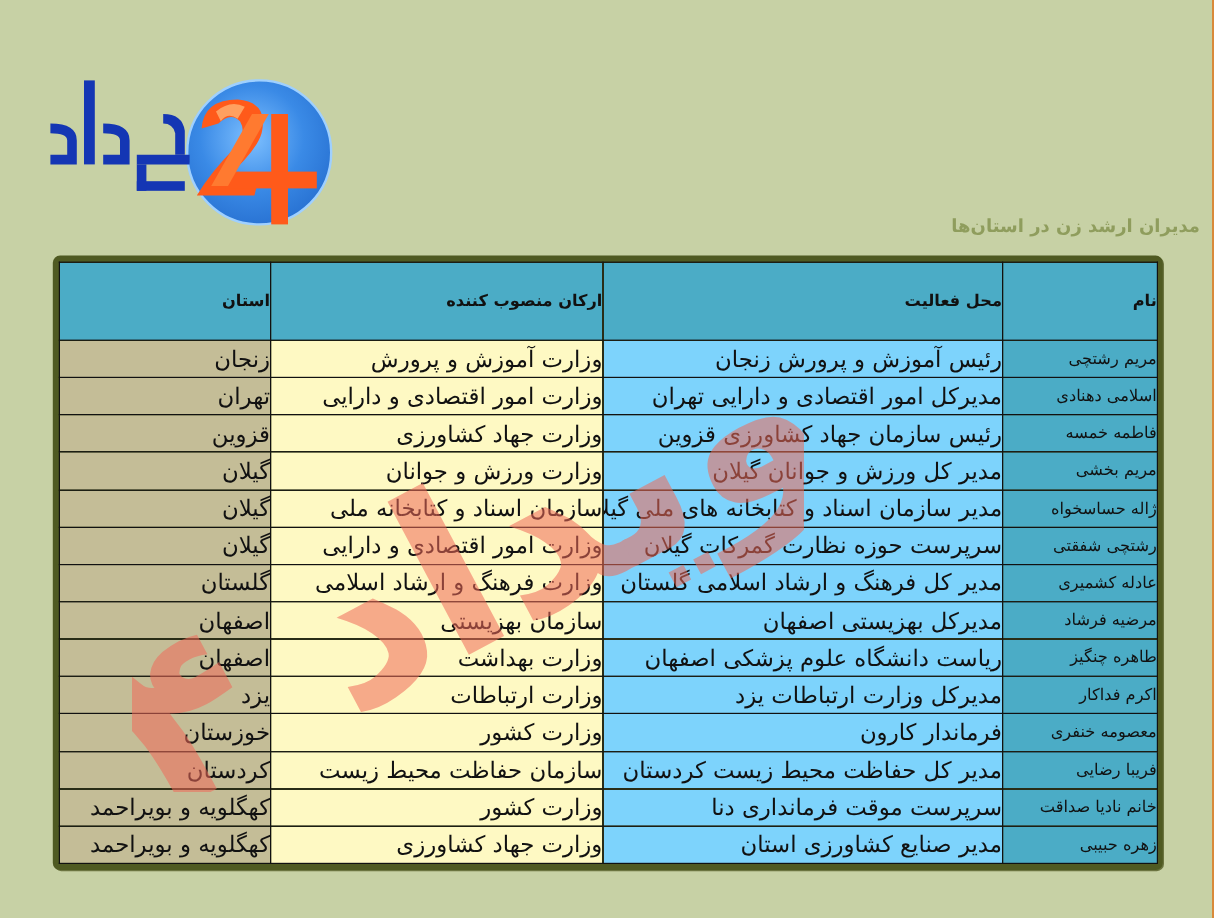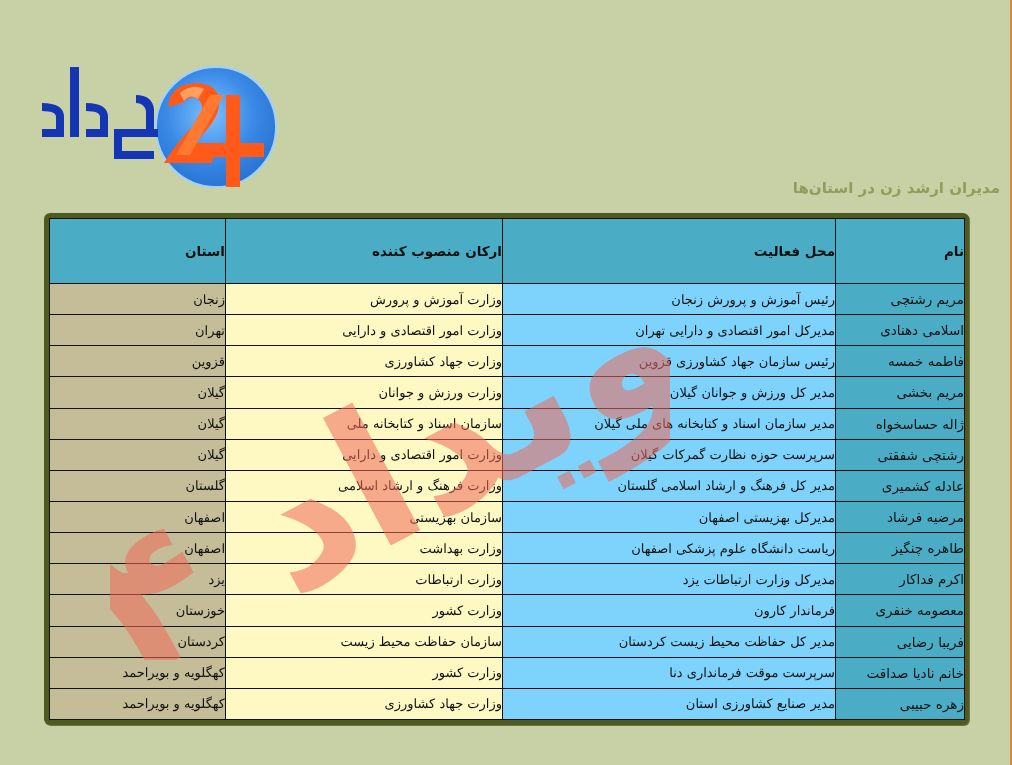--- a/index.html
+++ b/index.html
@@ -72,21 +72,21 @@
       background: #4bacc6;
       height: 64px;
       font-family: "DejaVu Sans", sans-serif;
       font-weight: bold;
       font-size: 13.5px;
       color: #111;
     }
     table.grid td {
       height: 30px;
       font-family: "DejaVu Serif", serif;
-      font-size: 13px;
+      font-size: 19px;
       color: #111;
     }
     td.c-name {
       background: #4bacc6;
       font-family: "DejaVu Sans", sans-serif !important;
       font-weight: normal;
       font-size: 13.5px !important;
     }
     td.c-activity { background: #7dd3fc; }
     td.c-org { background: #fef9c3; }

